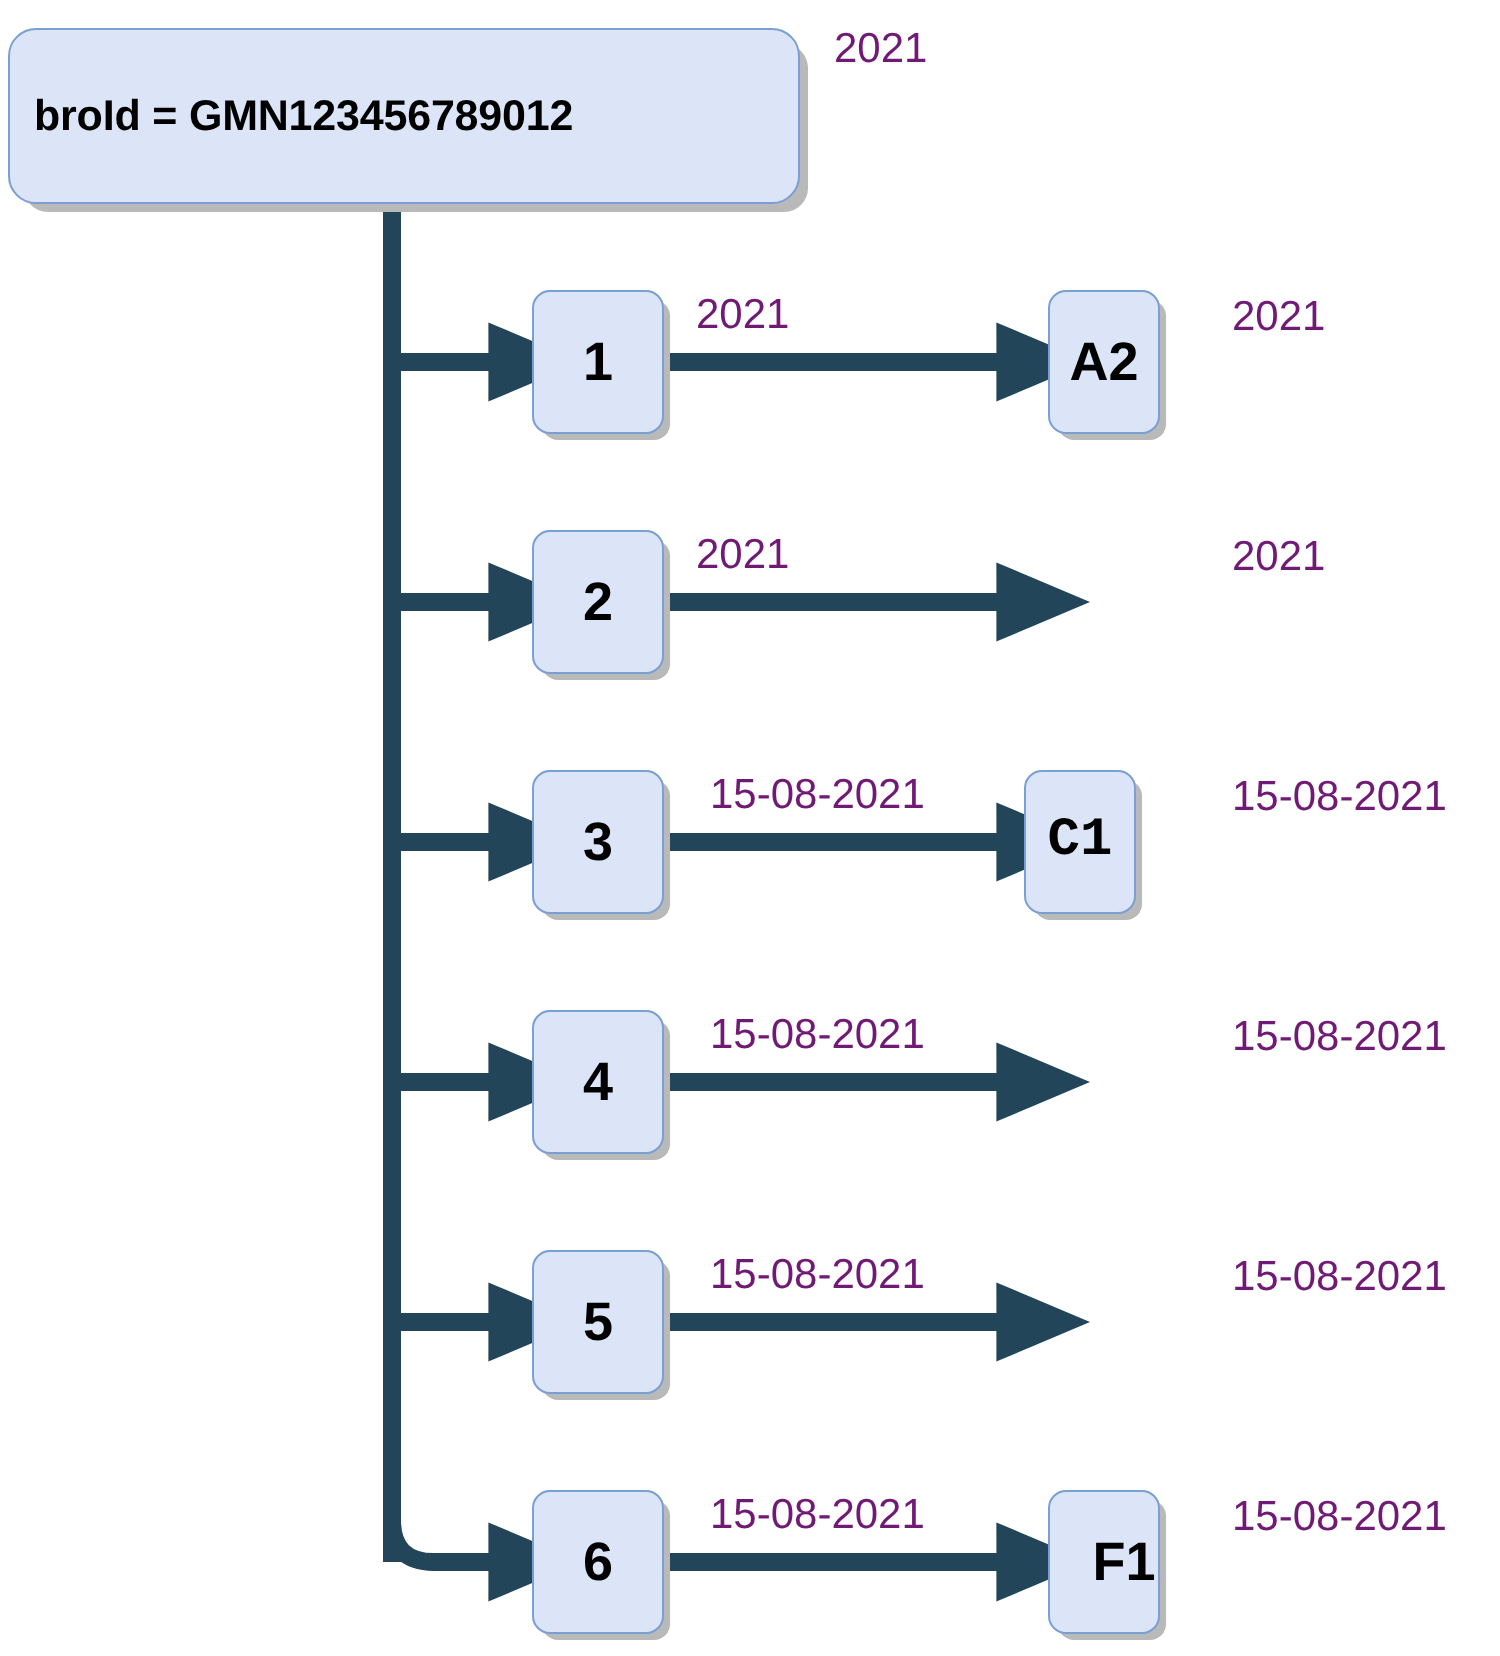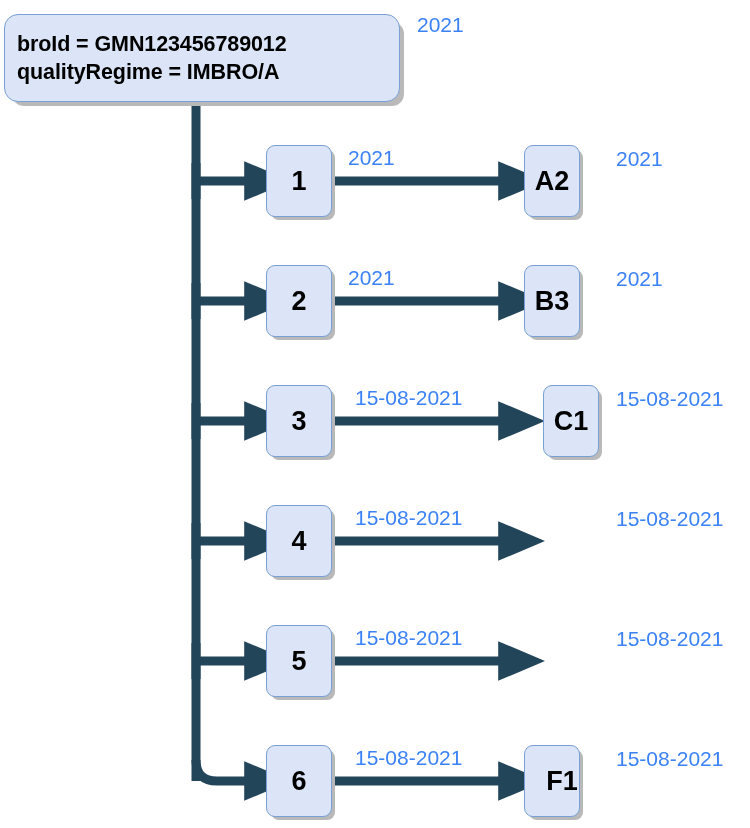--- a/index.html
+++ b/index.html
@@ -73,21 +73,21 @@
   .node.result {
     width: 56px;
     height: 72px;
     font-size: 27px;
   }
 
   
   .label {
     position: absolute;
     font-size: 21px;
-    color: #3b82f6;
+    color: #701a75;
     white-space: nowrap;
     z-index: 3;
   }
   .edge-label { font-size: 21px; }
   .side-label { font-size: 21px; }
 </style>
 </head>
 <body>
 
 <div id="canvas">
@@ -124,38 +124,36 @@
       <path d="M332,421 L500,421" fill="none" stroke="#234559" stroke-width="9" marker-end="url(#arrowhead)"></path>
       <path d="M332,541 L500,541" fill="none" stroke="#234559" stroke-width="9" marker-end="url(#arrowhead)"></path>
       <path d="M332,661 L500,661" fill="none" stroke="#234559" stroke-width="9" marker-end="url(#arrowhead)"></path>
       <path d="M332,781 L500,781" fill="none" stroke="#234559" stroke-width="9" marker-end="url(#arrowhead)"></path>
     </g>
   </svg>
 
   <div class="node root">
     <div class="root-text">
       <div>broId = GMN123456789012</div>
-      <div>qualityRegime = IMBRO/A</div>
     </div>
   </div>
   <div class="label side-label" style="left:417px; top:13px;">2021</div>
 
   <div class="node step" style="left:266px; top:145px;">1</div>
   <div class="label edge-label" style="left:348px; top:146px;">2021</div>
   <div class="node result" style="left:524px; top:145px;">A2</div>
   <div class="label side-label" style="left:616px; top:147px;">2021</div>
 
   <div class="node step" style="left:266px; top:265px;">2</div>
   <div class="label edge-label" style="left:348px; top:266px;">2021</div>
-  <div class="node result" style="left:524px; top:265px;">B3</div>
   <div class="label side-label" style="left:616px; top:267px;">2021</div>
 
   <div class="node step" style="left:266px; top:385px;">3</div>
   <div class="label edge-label" style="left:355px; top:386px;">15-08-2021</div>
-  <div class="node result" style="left:543px; top:385px;">C1</div>
+  <div class="node result" style="left:512px; top:385px;font-family:Liberation Mono, monospace;">C1</div>
   <div class="label side-label" style="left:616px; top:387px;">15-08-2021</div>
 
   <div class="node step" style="left:266px; top:505px;">4</div>
   <div class="label edge-label" style="left:355px; top:506px;">15-08-2021</div>
   <div class="label side-label" style="left:616px; top:507px;">15-08-2021</div>
 
   <div class="node step" style="left:266px; top:625px;">5</div>
   <div class="label edge-label" style="left:355px; top:626px;">15-08-2021</div>
   <div class="label side-label" style="left:616px; top:627px;">15-08-2021</div>
 

